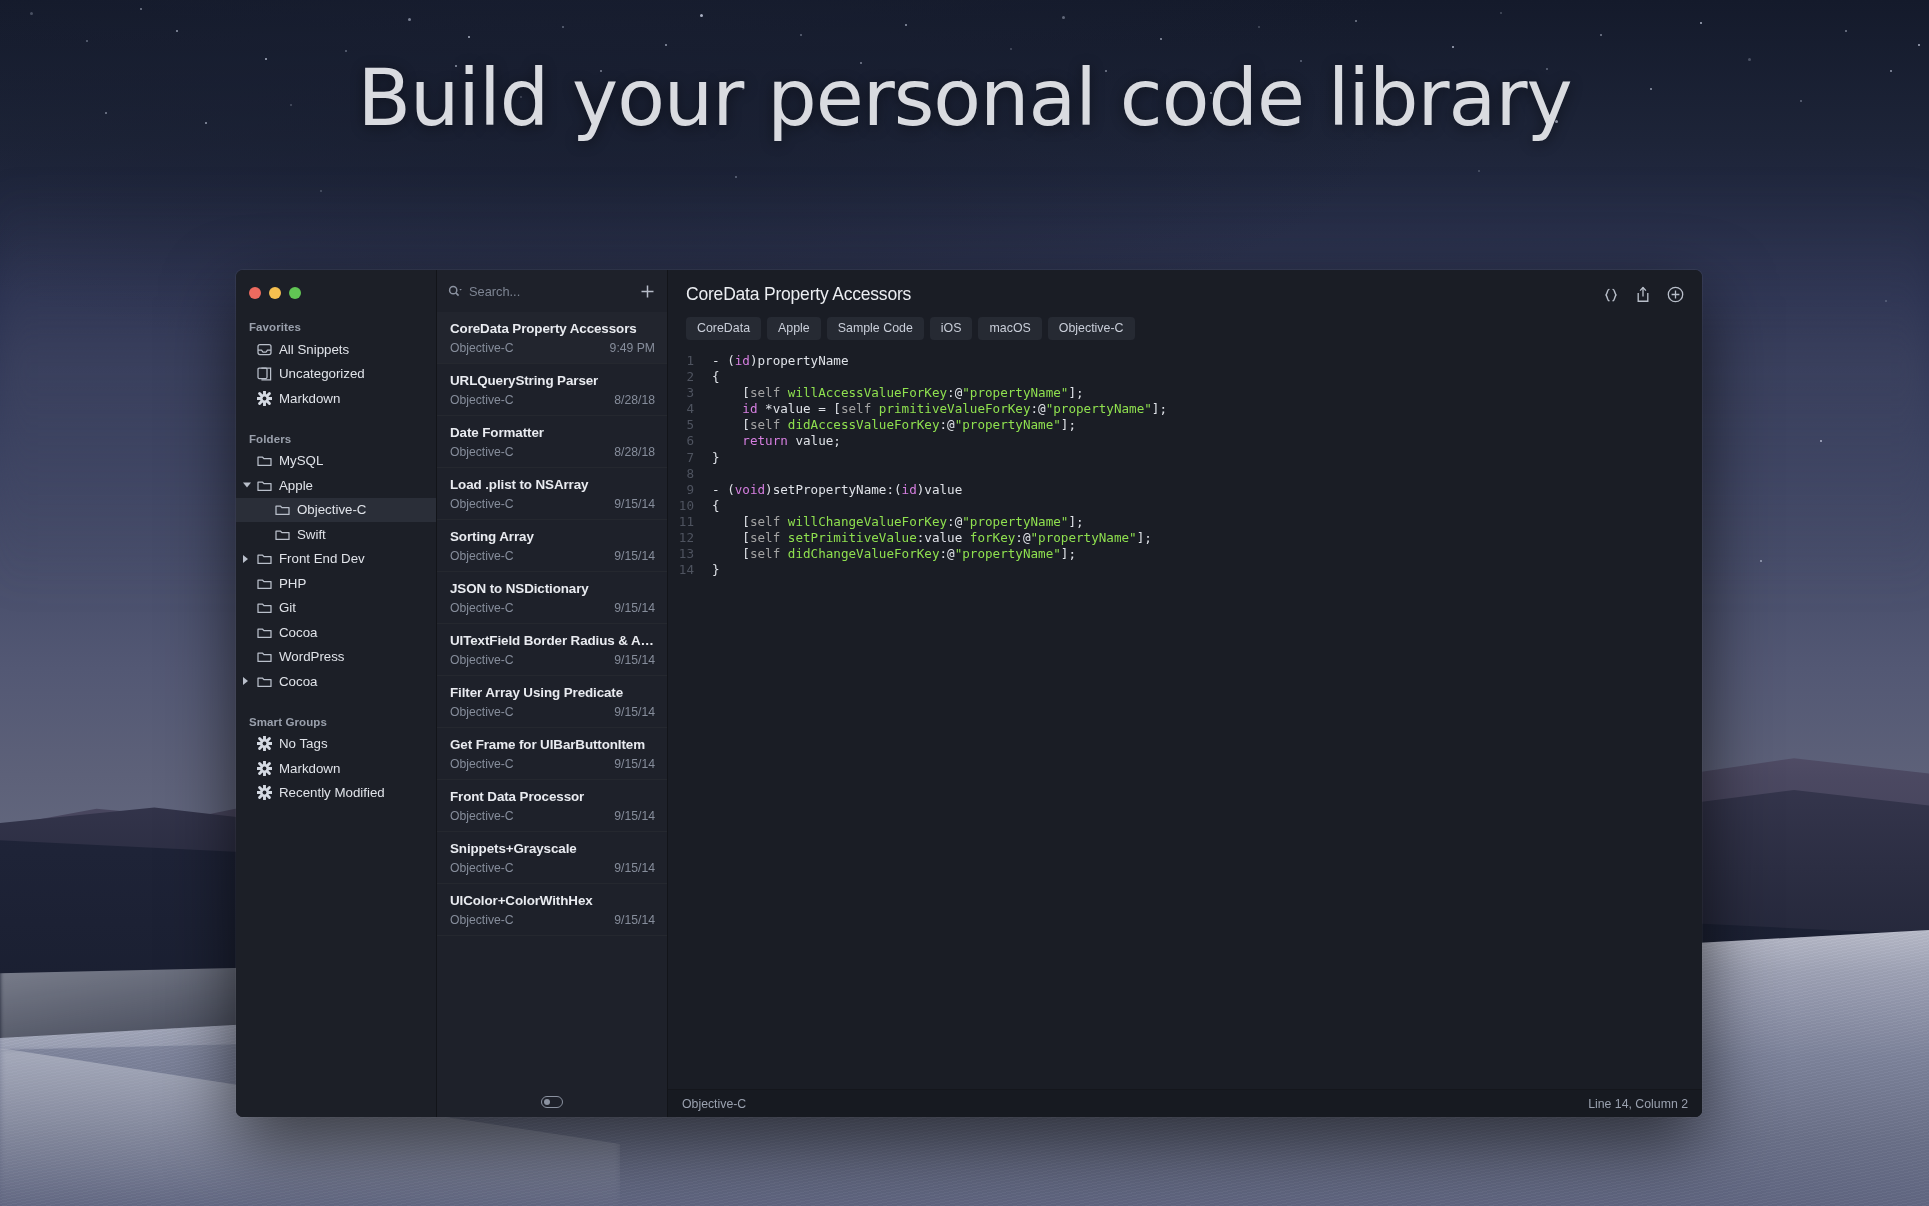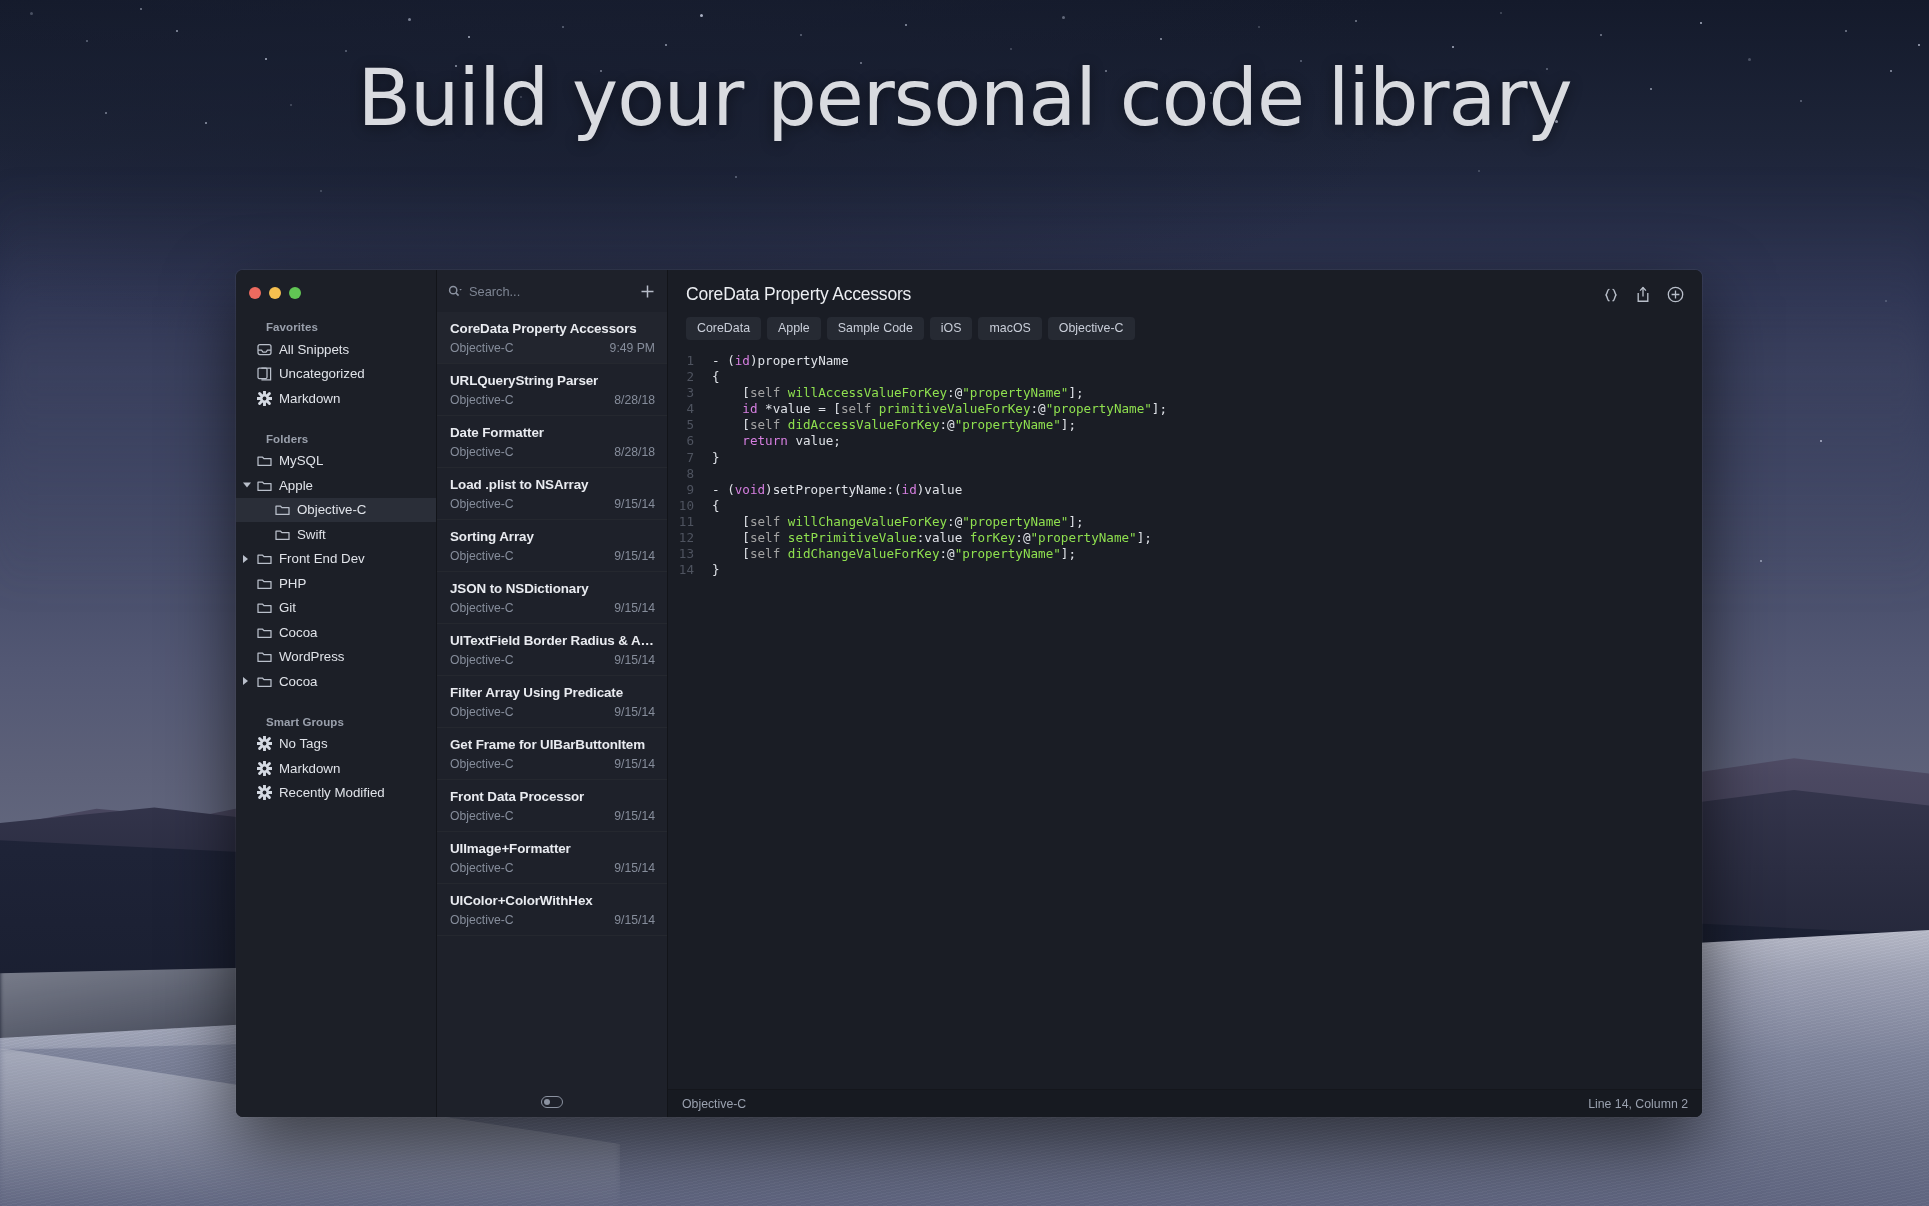--- a/index.html
+++ b/index.html
@@ -141,21 +141,21 @@
   }
   .dot { width:12px; height:12px; border-radius:50%; }
   .dot.red { background:#ed6a5f; }
   .dot.yellow { background:#f5bf4f; }
   .dot.green { background:#61c554; }
 
   .sec-title {
     font-size: 11.5px;
     font-weight: bold;
     color: #9aa0ac;
-    padding: 0 0 4px 30px;
+    padding: 0 0 4px 13px;
     margin-top: 22px;
     letter-spacing: .1px;
   }
   .side-row {
     display:flex; align-items:center;
     height: 24.5px;
     padding-left: 20px;
     color: #e0e3e9;
     font-size: 13.3px;
     gap: 7px;
@@ -604,21 +604,21 @@
             </div>
           </div>
           <div class="snip">
             <div class="snip-title">Front Data Processor</div>
             <div class="snip-meta">
               <span>Objective-C</span>
               <span>9/15/14</span>
             </div>
           </div>
           <div class="snip">
-            <div class="snip-title">UIImage+Formatter</div>
+            <div class="snip-title">Snippets+Grayscale</div>
             <div class="snip-meta">
               <span>Objective-C</span>
               <span>9/15/14</span>
             </div>
           </div>
           <div class="snip">
             <div class="snip-title">UIColor+ColorWithHex</div>
             <div class="snip-meta">
               <span>Objective-C</span>
               <span>9/15/14</span>

